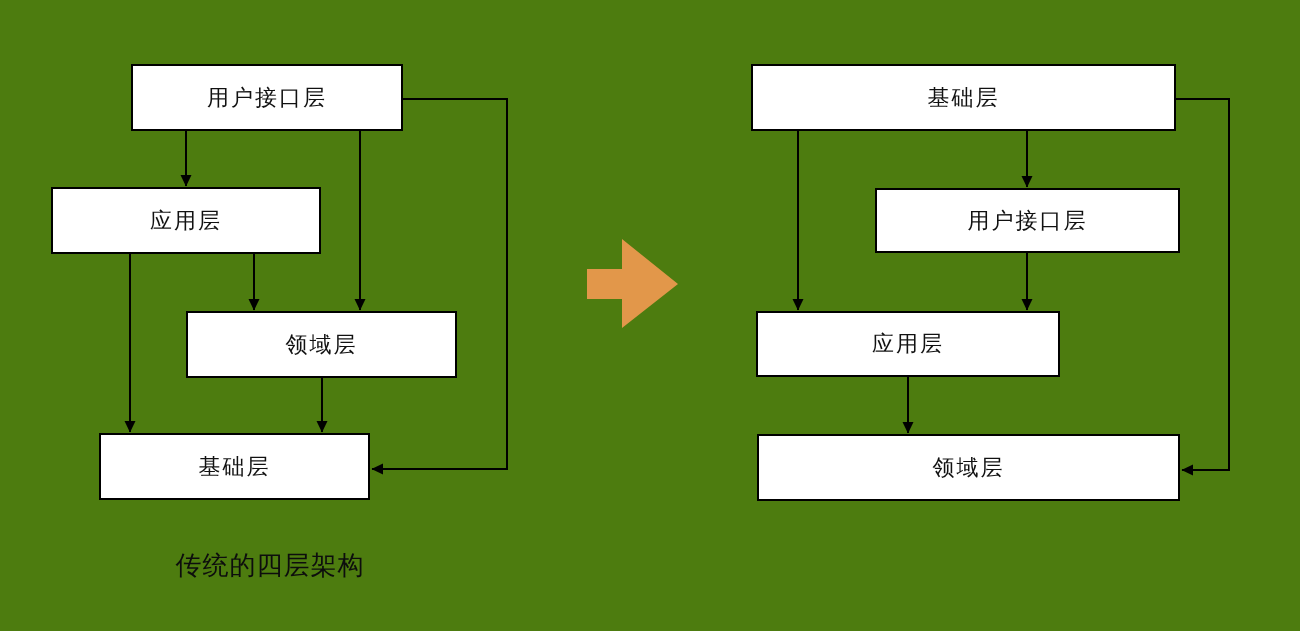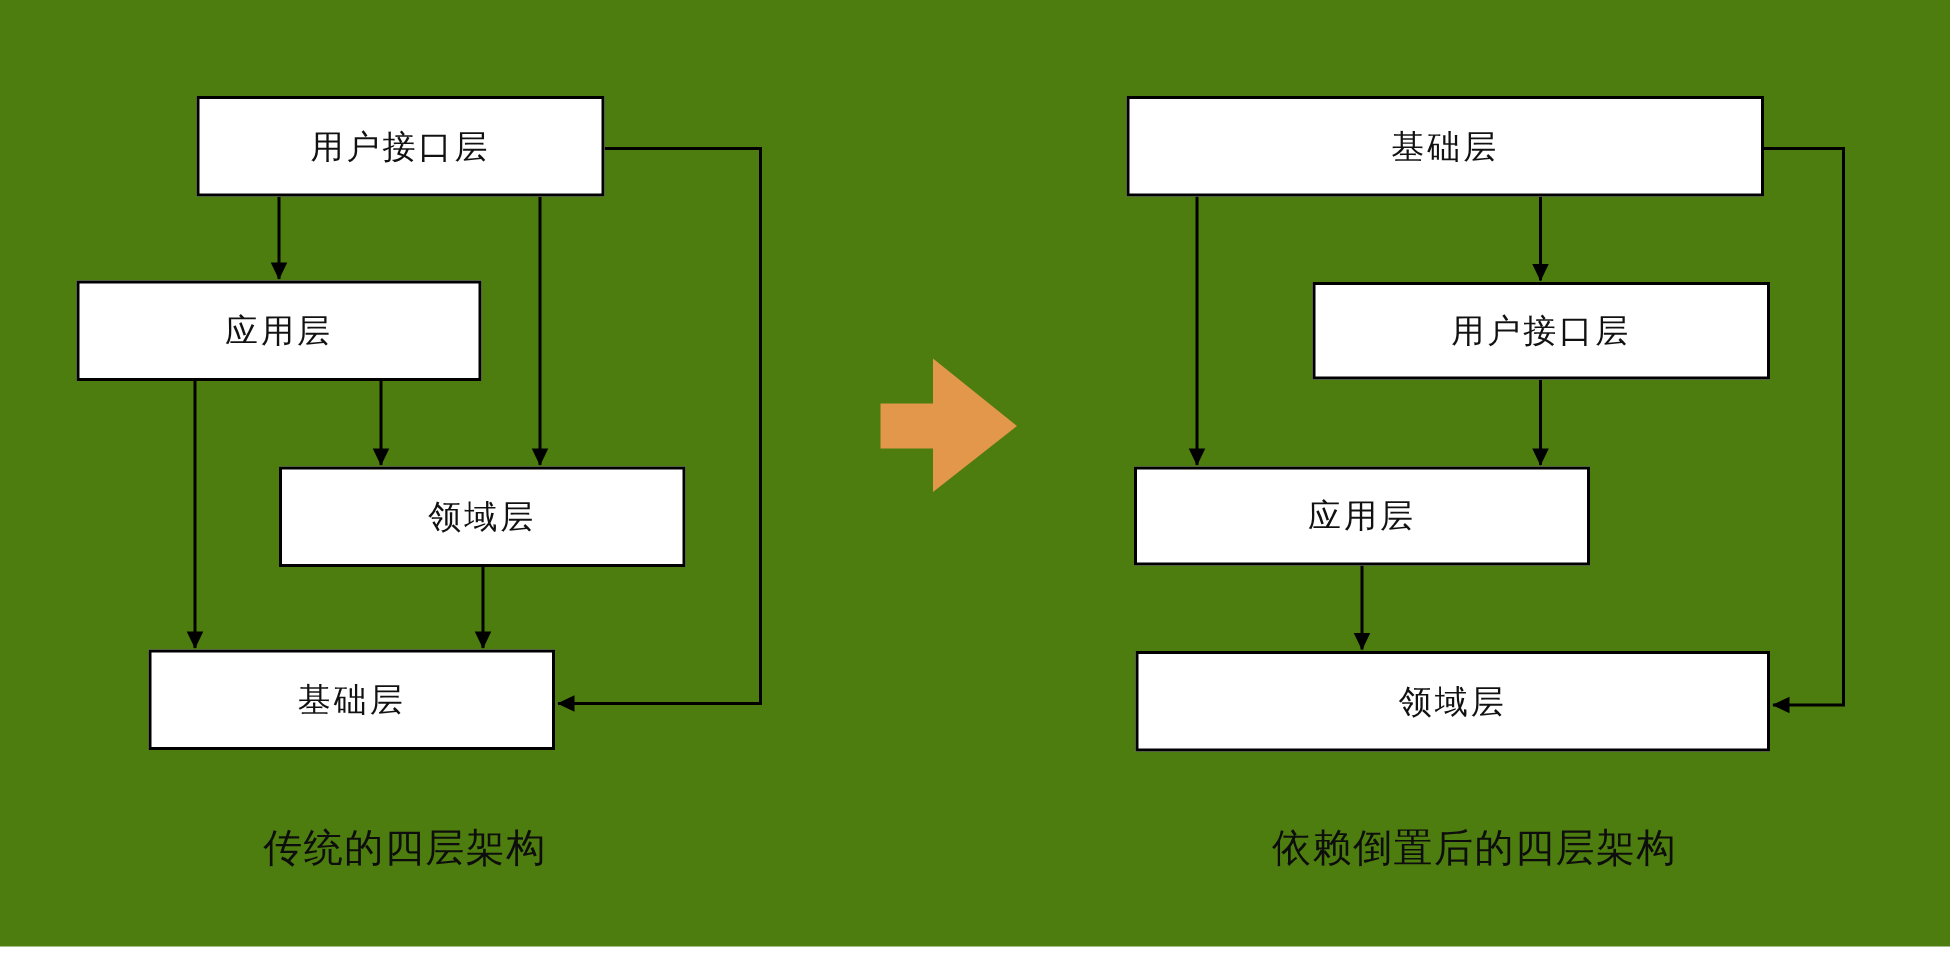--- a/index.html
+++ b/index.html
@@ -109,16 +109,15 @@
   </div>
   <div class="layer-box r-box-2">
     <span>用户接口层</span>
   </div>
   <div class="layer-box r-box-3">
     <span>应用层</span>
   </div>
   <div class="layer-box r-box-4">
     <span>领域层</span>
   </div>
-  <div class="caption r-caption">依赖倒置后的四层架构</div>
 
   <div class="bottom-strip"></div>
 </div>
 
 </body></html>

